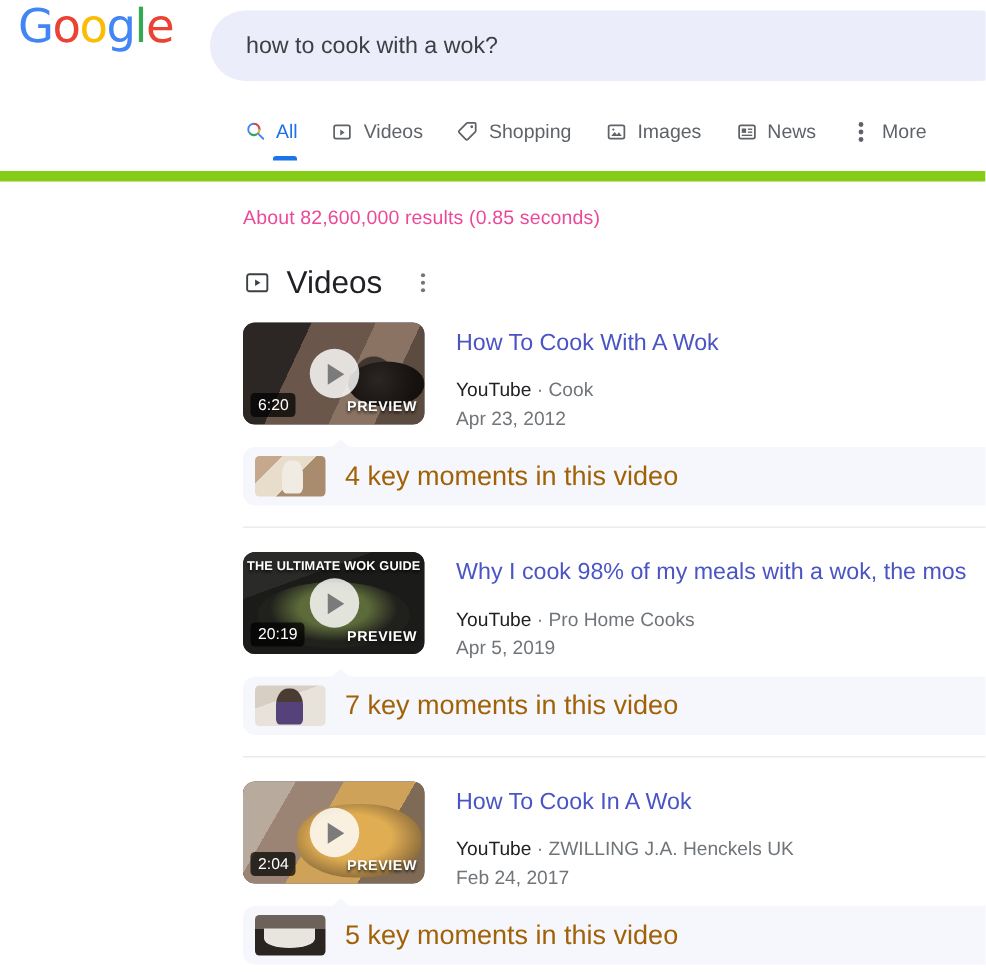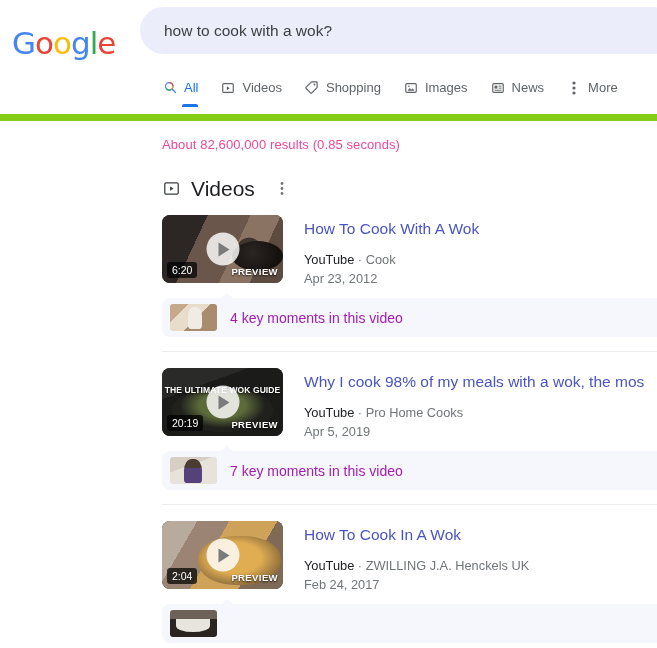--- a/index.html
+++ b/index.html
@@ -18,21 +18,21 @@
   }
 
   
   .header {
     position: relative;
     height: 68px;
   }
   .logo {
     position: absolute;
     left: 12px;
-    top: 28px;
+    top: 3px;
     font-size: 31px;
     line-height: 31px;
     letter-spacing: -1px;
     font-family: "DejaVu Sans", sans-serif;
     font-weight: 400;
     white-space: nowrap;
     user-select: none;
   }
   .logo span { display: inline-block; }
   .searchbox {
@@ -185,21 +185,21 @@
   .thumb-2 .img::before {
     content: "";
     position: absolute;
     left: 8%; top: 30%;
     width: 84%; height: 64%;
     border-radius: 50%;
     background: radial-gradient(ellipse at 50% 40%, #5d6b3a 0 32%, #20201d 60%);
   }
   .thumb-2 .ovl-text {
     position: absolute;
-    top: 17px; left: 0; right: 0;
+    top: 4px; left: 0; right: 0;
     text-align: center;
     font-size: 8.5px;
     font-weight: bold;
     color: #ffffff;
     letter-spacing: .1px;
     text-shadow: 0 1px 2px rgba(0,0,0,.8);
     z-index: 3;
     white-space: nowrap;
   }
 
@@ -349,22 +349,22 @@
   }
   .m-thumb-3::after {
     content: "";
     position: absolute;
     left: 12%; top: 32%;
     width: 74%; height: 48%;
     border-radius: 0 0 50% 50%;
     background: #e8e4de;
   }
   .m-label {
-    font-size: 14px;
-    color: #a21caf;
+    font-size: 18px;
+    color: #a16207;
     padding-left: 13px;
     white-space: nowrap;
   }
 
   .divider {
     height: 1px;
     background: #ebebeb;
     margin-top: 14px;
     margin-bottom: 14px;
     width: calc(100% + 20px);
@@ -538,16 +538,17 @@
         <div class="preview-tag">PREVIEW</div>
       </div>
       <div class="vinfo">
         <div class="vtitle">How To Cook In A Wok</div>
         <div class="vmeta"><span class="src">YouTube</span> · <span>ZWILLING J.A. Henckels UK</span></div>
         <div class="vdate">Feb 24, 2017</div>
       </div>
     </div>
     <div class="moments">
       <div class="m-thumb m-thumb-3"></div>
+      <div class="m-label">5 key moments in this video</div>
     </div>
   </div>
 
 </div>
 
 </body></html>

